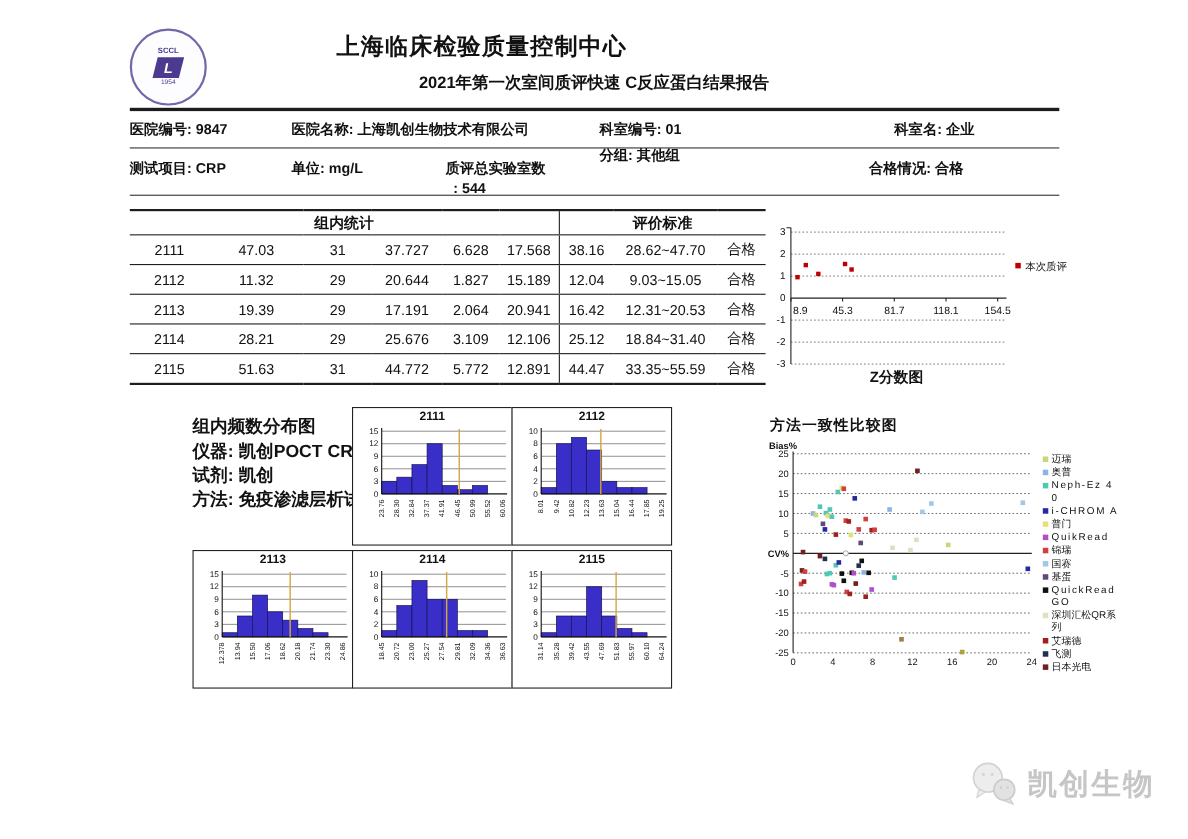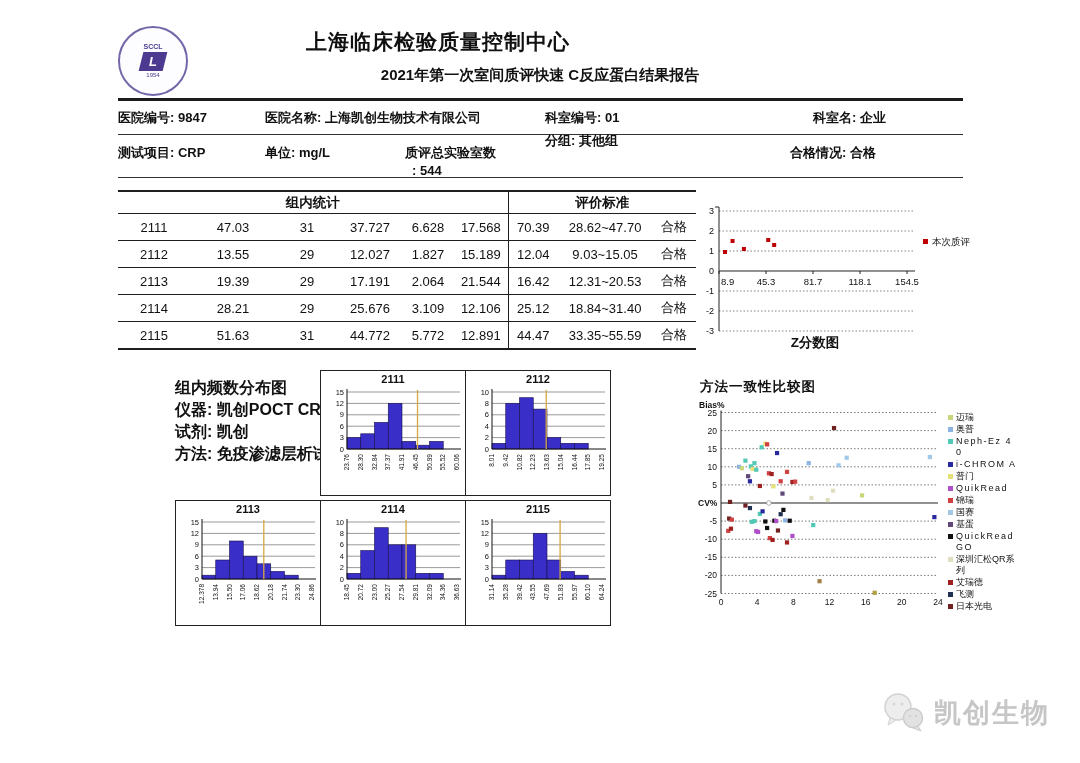--- a/index.html
+++ b/index.html
@@ -116,42 +116,42 @@
       </tr>
       </tbody>
         <tbody id="qc-tbody">
           <tr>
             <td>2111</td>
             <td>47.03</td>
             <td>31</td>
             <td>37.727</td>
             <td>6.628</td>
             <td>17.568</td>
-            <td class="vdiv">70.39</td>
+            <td class="vdiv">38.16</td>
             <td>28.62~47.70</td>
             <td>合格</td>
           </tr>
           <tr>
             <td>2112</td>
-            <td>13.55</td>
+            <td>11.32</td>
             <td>29</td>
-            <td>12.027</td>
+            <td>20.644</td>
             <td>1.827</td>
             <td>15.189</td>
             <td class="vdiv">12.04</td>
             <td>9.03~15.05</td>
             <td>合格</td>
           </tr>
           <tr>
             <td>2113</td>
             <td>19.39</td>
             <td>29</td>
             <td>17.191</td>
             <td>2.064</td>
-            <td>21.544</td>
+            <td>20.941</td>
             <td class="vdiv">16.42</td>
             <td>12.31~20.53</td>
             <td>合格</td>
           </tr>
           <tr>
             <td>2114</td>
             <td>28.21</td>
             <td>29</td>
             <td>25.676</td>
             <td>3.109</td>

